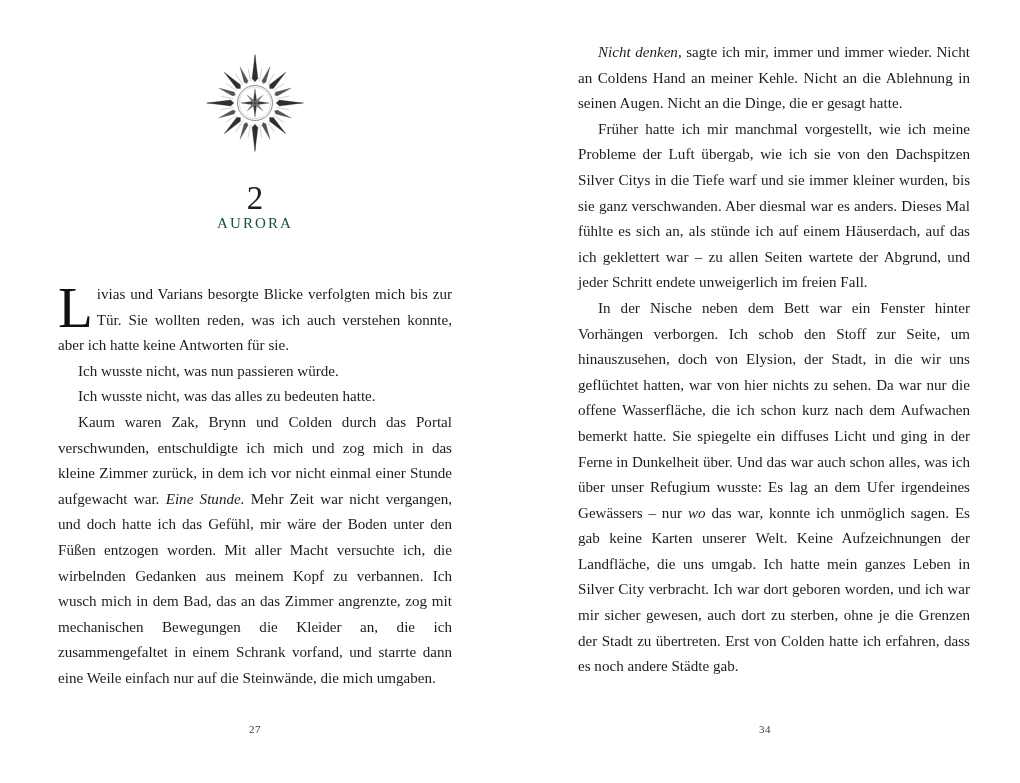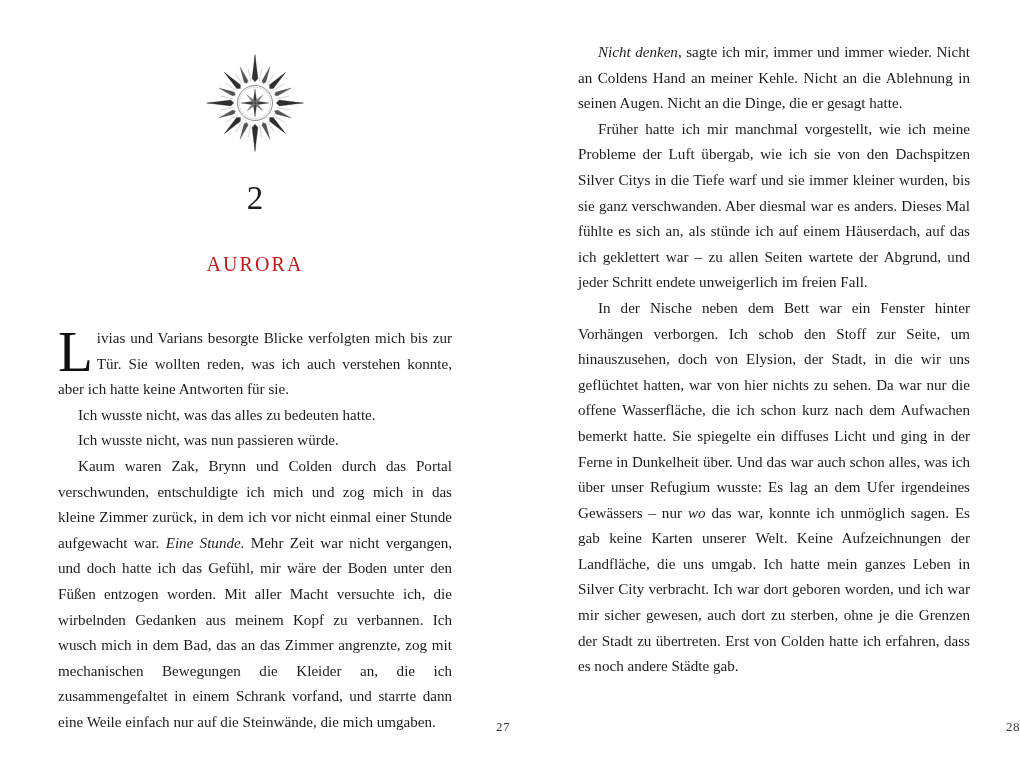--- a/index.html
+++ b/index.html
@@ -47,24 +47,23 @@
     font-size: 33px;
     line-height: 1;
     margin-top: 26px;
     font-family: "Liberation Serif", "DejaVu Serif", serif;
     color: #1c1c1c;
     font-weight: 400;
   }
 
   .chapter-title {
     text-align: center;
-    font-size: 20px;
+    font-size: 15px;
     letter-spacing: 2.1px;
-    margin-top: 38px;
-    color: #b91c1c;
+    color: #14532d;
     font-family: "Liberation Serif", "DejaVu Serif", serif;
   }
 
   .body-block {
     margin-top: 50px;
   }
 
   p.para {
     margin: 0;
     text-align: justify;
@@ -90,22 +89,22 @@
   }
 
   .right-body { margin-top: 40px; }
   .right-body p.para { text-indent: 20px; }
 
   .folio {
     position: absolute;
     bottom: 48px;
     left: 0;
     width: 100%;
-    text-align: right;
-    font-size: 13px;
+    text-align: center;
+    font-size: 11px;
     letter-spacing: 0.5px;
     color: #3a3a3a;
   }
 
   i.it { font-style: italic; }
 </style>
 </head>
 <body>
 
 <div class="spread">
@@ -205,22 +204,22 @@
     <div class="chapter-number">2</div>
 
     <div class="chapter-title">AURORA</div>
 
     <div class="body-block">
 
       <p class="para first">
         <span class="dropcap">L</span><span>ivias und Varians besorgte Blicke verfolgten mich bis zur Tür. Sie wollten reden, was ich auch verstehen konnte, aber ich hatte keine Antworten für sie.</span>
       </p>
 
+      <p class="para">Ich wusste nicht, was nun passieren würde.</p>
       <p class="para">Ich wusste nicht, was das alles zu bedeuten hatte.</p>
-      <p class="para">Ich wusste nicht, was nun passieren würde.</p>
 
       <p class="para">
         <span>Kaum waren Zak, Brynn und Colden durch das Portal verschwunden, entschuldigte ich mich und zog mich in das kleine Zimmer zurück, in dem ich vor nicht einmal einer Stunde aufgewacht war. </span><i class="it">Eine Stunde.</i><span> Mehr Zeit war nicht vergangen, und doch hatte ich das Gefühl, mir wäre der Boden unter den Füßen entzogen worden. Mit aller Macht versuchte ich, die wirbelnden Gedanken aus meinem Kopf zu verbannen. Ich wusch mich in dem Bad, das an das Zimmer angrenzte, zog mit mechanischen Bewegungen die Kleider an, die ich zusammengefaltet in einem Schrank vorfand, und starrte dann eine Weile einfach nur auf die Steinwände, die mich umgaben.</span>
       </p>
 
     </div>
 
     <div class="folio">27</div>
   </div>
 
@@ -234,16 +233,16 @@
 
       <p class="para">Früher hatte ich mir manchmal vorgestellt, wie ich meine Probleme der Luft übergab, wie ich sie von den Dachspitzen Silver Citys in die Tiefe warf und sie immer kleiner wurden, bis sie ganz verschwanden. Aber diesmal war es anders. Dieses Mal fühlte es sich an, als stünde ich auf einem Häuserdach, auf das ich geklettert war – zu allen Seiten wartete der Abgrund, und jeder Schritt endete unweigerlich im freien Fall.</p>
 
       <p class="para">
         <span>In der Nische neben dem Bett war ein Fenster hinter Vorhängen verborgen. Ich schob den Stoff zur Seite, um hinauszusehen, doch von Elysion, der Stadt, in die wir uns geflüchtet hatten, war von hier nichts zu sehen. Da war nur die offene Wasserfläche, die ich schon kurz nach dem Aufwachen bemerkt hatte. Sie spiegelte ein diffuses Licht und ging in der Ferne in Dunkelheit über. Und das war auch schon alles, was ich über unser Refugium wusste: Es lag an dem Ufer irgendeines Gewässers – nur </span><i class="it">wo</i><span> das war, konnte ich unmöglich sagen. Es gab keine Karten unserer Welt. Keine Aufzeichnungen der Landfläche, die uns umgab. Ich hatte mein ganzes Leben in Silver City verbracht. Ich war dort geboren worden, und ich war mir sicher gewesen, auch dort zu sterben, ohne je die Grenzen der Stadt zu übertreten. Erst von Colden hatte ich erfahren, dass es noch andere Städte gab.</span>
       </p>
 
 
     </div>
 
-    <div class="folio">28</div>
+    <div class="folio">34</div>
   </div>
 
 </div>
 
 </body></html>

